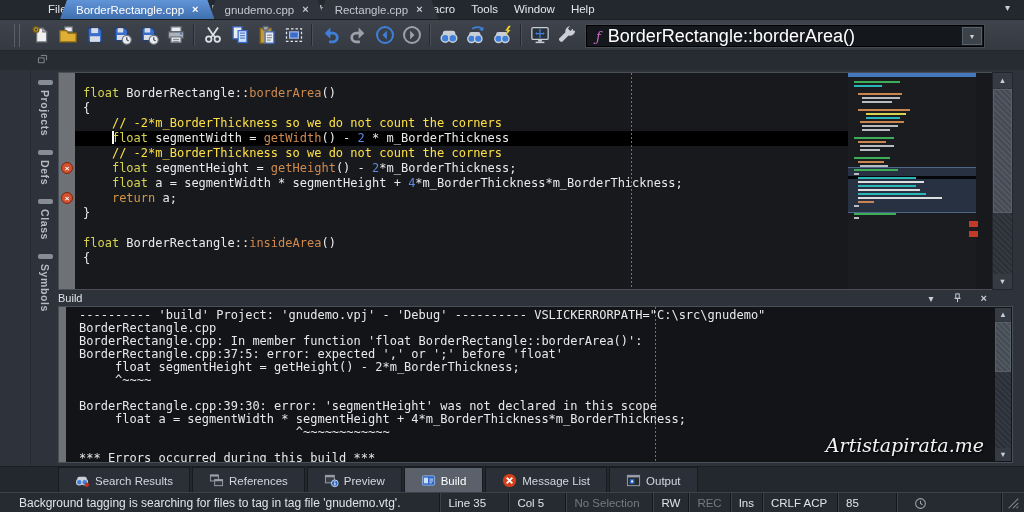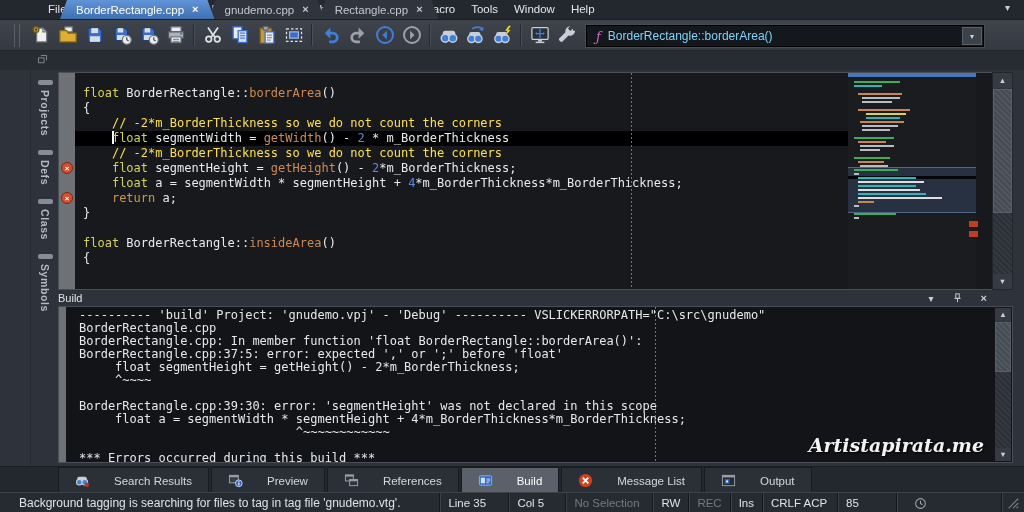--- a/index.html
+++ b/index.html
@@ -14,21 +14,21 @@
   .toolbar{position:absolute;left:0;top:20px;right:0;height:30px;
            background:linear-gradient(#3f444c,#353a42);border-bottom:1px solid #23262c;
            display:flex;align-items:center;padding-left:12px}
   .tb-grip{width:4px;height:23px;border-left:1px solid #5a6069;border-right:1px solid #5a6069;margin:0 7px 0 2px}
   .tb-sep{width:1px;height:22px;background:#262a30;border-right:1px solid #4a5058;margin:0 4px}
   .tool-btn{width:27px;height:27px;display:flex;align-items:center;justify-content:center}
   .tool-btn svg{width:20px;height:20px}
   .symbol-combo{position:absolute;left:586px;top:25px;width:396px;height:20px;background:#14171c;
                 border:1px solid #000;box-shadow:0 0 0 1px #454b53;display:flex;align-items:center}
   .fx-glyph{color:#d268c4;font-family:"DejaVu Serif",serif;font-style:italic;font-size:13px;margin:0 7px 0 9px}
-  .combo-text{color:#7dd3fc;font-size:12px;flex:1;white-space:nowrap;overflow:hidden}
+  .combo-text{color:#ffffff;font-size:18px;flex:1;white-space:nowrap;overflow:hidden}
   .combo-btn{width:18px;height:16px;margin-right:1px;background:#3c424a;border:1px solid #5a6069;
              color:#cdd3db;font-size:8px;display:flex;align-items:center;justify-content:center}
   
   .tabbar{position:absolute;left:0;top:51px;right:0;height:19px;background:#272b32}
   .dock-grip{position:absolute;left:36px;top:53px;width:13px;height:13px;opacity:.8}
   .tabs{position:absolute;left:60px;top:0;height:19px;display:flex}
   .etab{position:relative;display:flex;align-items:center;gap:8px;padding:0 16px;font-size:11.5px;
         color:#c3c9d1;background:#30343c;clip-path:polygon(7px 0,calc(100% - 7px) 0,100% 100%,0 100%);
         margin-right:-6px;white-space:nowrap}
   .etab.active{background:linear-gradient(#6194d8,#3f6fae);color:#fff;z-index:2}
@@ -76,25 +76,25 @@
                 align-items:center;color:#dfe3e9;font-size:11px}
   .bh-controls{margin-left:auto;display:flex;align-items:center;gap:18px;padding-right:26px;color:#c9cfd8}
   .bh-controls .c{font-size:10px}
   .build-out{position:absolute;left:58px;top:306px;width:955px;height:157px;background:#121417;
              border:1px solid #4a4f57;box-sizing:border-box}
   .build-gutter{position:absolute;left:0;top:0;width:7px;height:100%;background:#6e7176}
   .build-lines{position:absolute;left:7px;top:2px;right:18px;bottom:0;overflow:hidden;padding-left:13px;
                font-family:"DejaVu Sans Mono",monospace;font-size:12px;line-height:13px;color:#e6e8ea}
   .build-line{white-space:pre;height:13px}
   .watermark{position:absolute;right:28px;bottom:6px;font-family:"DejaVu Serif",serif;font-style:italic;
-             font-weight:bold;font-size:19px;color:#f2f2f2;text-shadow:1px 1px 2px #000}
+             font-weight:normal;font-size:19px;color:#f2f2f2;text-shadow:1px 1px 2px #000}
   
   .bottom-tabs{position:absolute;left:0;top:466px;right:0;height:26px;background:#23272e;
                border-top:1px solid #1a1d22;display:flex;align-items:stretch;padding-left:58px}
-  .btab{display:flex;align-items:center;gap:24px;padding:0 16px;font-size:11.5px;color:#d3d8df;
+  .btab{display:flex;align-items:center;gap:5px;padding:0 16px;font-size:11.5px;color:#d3d8df;
         background:#2b3038;border:1px solid #171a1f;border-bottom:none;margin-right:2px;white-space:nowrap}
   .btab.active{background:#5a616b;color:#fff}
   .btab svg{width:15px;height:15px}
   
   .statusbar{position:absolute;left:0;top:492px;right:0;height:20px;background:#262b32;
              border-top:1px solid #3c4148;display:flex;align-items:stretch;font-size:11.5px;color:#dfe3e9}
   .sb-msg{flex:1;display:flex;align-items:center;padding-left:19px;font-size:12px;white-space:nowrap;overflow:hidden}
   .sb-cell{border-left:1px solid #14171b;box-shadow:inset 1px 0 0 #3c4148;display:flex;align-items:center;
            padding:0 8px;white-space:nowrap}
   .dim{color:#747a83}
@@ -474,39 +474,39 @@
           <circle cx="4.6" cy="9.8" r="3" fill="#3f7fd9" stroke="#c9cfd8" stroke-width="1.1"></circle>
           <circle cx="10.4" cy="9.8" r="3" fill="#3f7fd9" stroke="#c9cfd8" stroke-width="1.1"></circle>
           <circle cx="12.6" cy="12.6" r="2.4" fill="#c03028"></circle>
         </svg>
       </span>
       <span>Search Results</span>
     </div>
     <div class="btab">
       <span>
         <svg viewBox="0 0 16 16">
+          <rect x="1.5" y="2" width="8.5" height="6.5" fill="#30353d" stroke="#9aa1ab"></rect>
+          <rect x="1.5" y="2" width="8.5" height="1.8" fill="#9aa1ab"></rect>
+          <rect x="6" y="7" width="8.5" height="6.5" fill="#30353d" stroke="#9aa1ab"></rect>
+          <rect x="6" y="7" width="8.5" height="1.8" fill="#9aa1ab"></rect>
+        </svg>
+      </span>
+      <span>References</span>
+    </div>
+    <div class="btab">
+      <span>
+        <svg viewBox="0 0 16 16">
           <rect x="1.5" y="2.5" width="9.5" height="8" fill="#3a4048" stroke="#9aa1ab"></rect>
           <rect x="1.5" y="2.5" width="9.5" height="2" fill="#9aa1ab"></rect>
           <circle cx="11.5" cy="11" r="3.6" fill="#2e66c8" stroke="#cfd6e0"></circle>
           <rect x="11" y="8.8" width="1.2" height="1.2" fill="#fff"></rect>
           <rect x="11" y="10.6" width="1.2" height="2.6" fill="#fff"></rect>
         </svg>
       </span>
       <span>Preview</span>
-    </div>
-    <div class="btab">
-      <span>
-        <svg viewBox="0 0 16 16">
-          <rect x="1.5" y="2" width="8.5" height="6.5" fill="#30353d" stroke="#9aa1ab"></rect>
-          <rect x="1.5" y="2" width="8.5" height="1.8" fill="#9aa1ab"></rect>
-          <rect x="6" y="7" width="8.5" height="6.5" fill="#30353d" stroke="#9aa1ab"></rect>
-          <rect x="6" y="7" width="8.5" height="1.8" fill="#9aa1ab"></rect>
-        </svg>
-      </span>
-      <span>References</span>
     </div>
     <div class="btab active">
       <span>
         <svg viewBox="0 0 16 16">
           <rect x="1.5" y="3" width="13" height="10" rx="1.2" fill="#2e66c8" stroke="#8fb0e0"></rect>
           <rect x="3" y="5" width="4.5" height="6" fill="#cfe0f8"></rect>
           <path d="M9 6.5h4M9 8.5h4M9 10.5h2.5" stroke="#dfe8f6"></path>
         </svg>
       </span>
       <span>Build</span>

